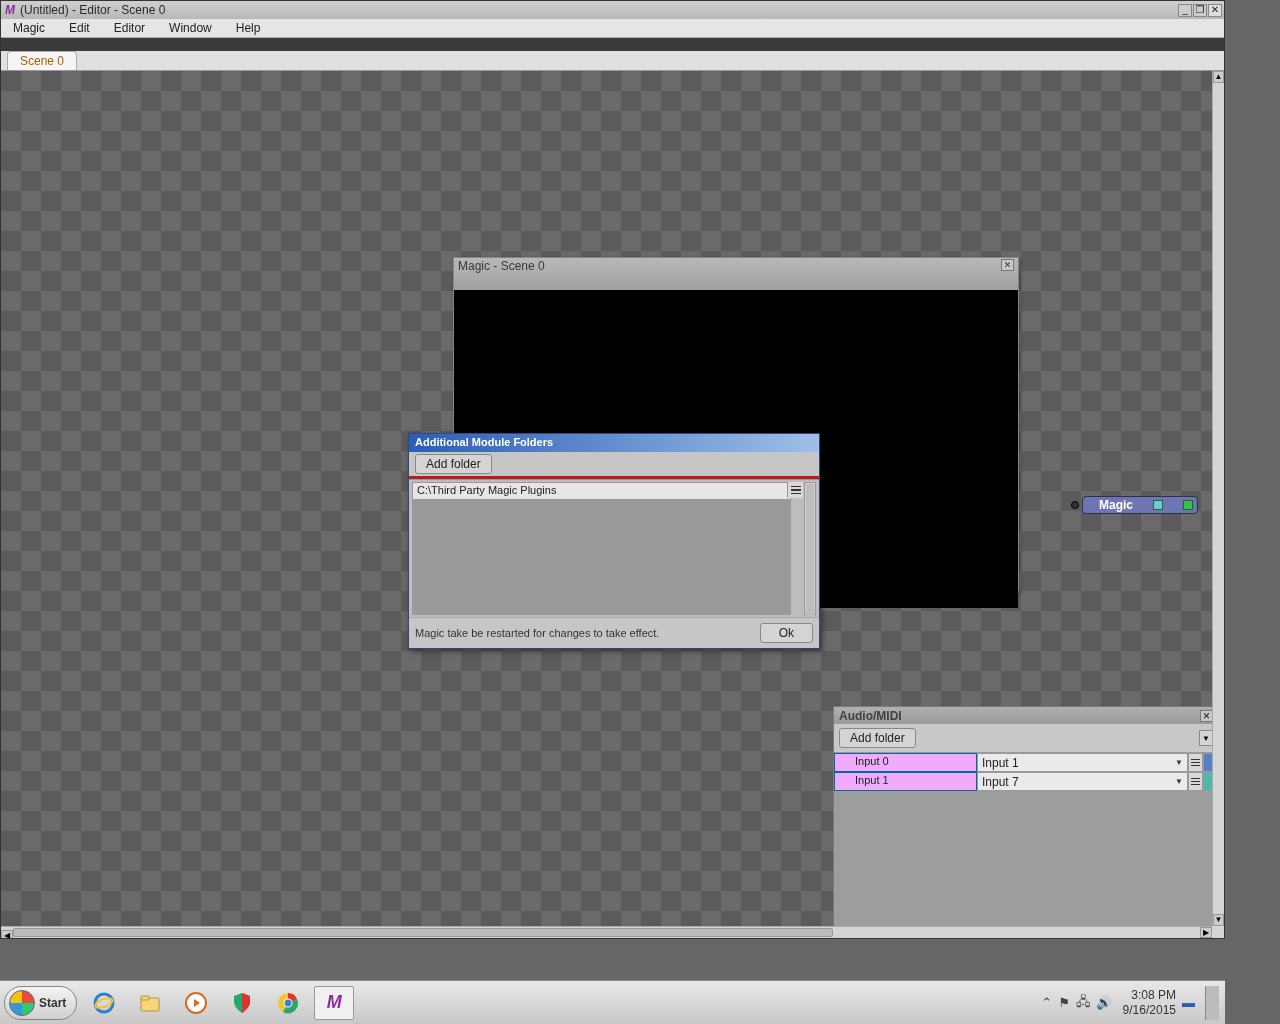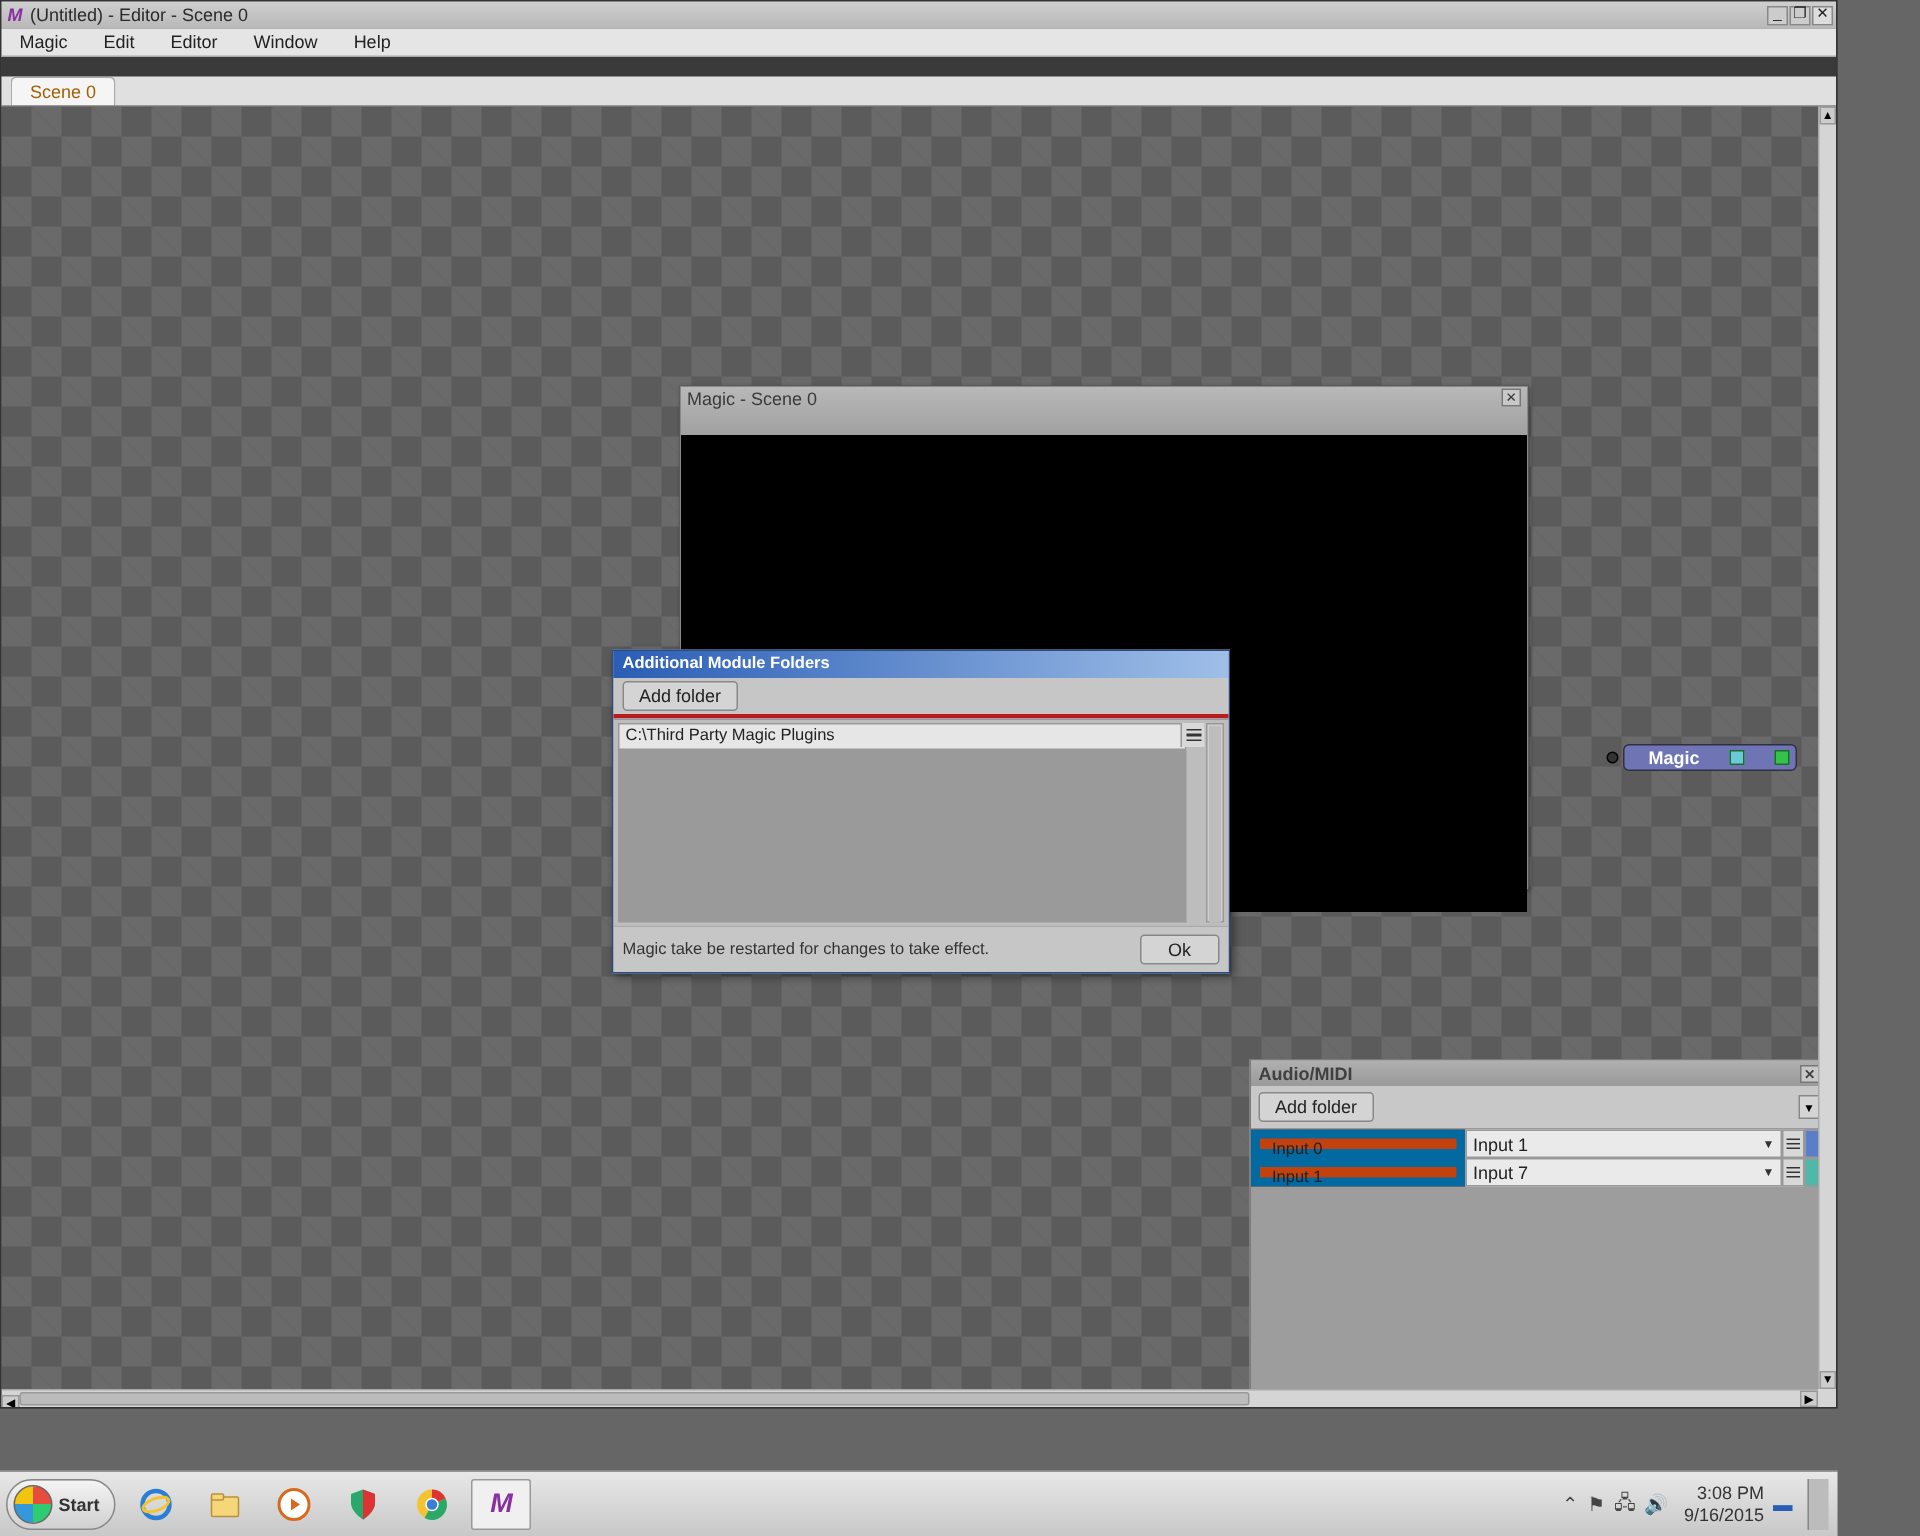--- a/index.html
+++ b/index.html
@@ -75,21 +75,21 @@
 .dialog-footer .ok{margin-left:auto; padding:2px 18px;}
 
 
 .audio-panel{position:absolute; left:832px; top:635px; width:386px; height:303px; background:#b8b8b8; border:1px solid #7a7a7a;}
 .audio-title{height:17px; background:linear-gradient(#b0b0b0,#9a9a9a); padding:1px 5px; color:#404040; font-weight:bold; font-size:11px; display:flex; align-items:center;}
 .audio-title .pclose{margin-left:auto; width:13px; height:12px; background:#c8c8c8; border:1px solid #777; font-size:9px; text-align:center; line-height:10px; cursor:default;}
 .audio-toolbar{padding:4px 5px; background:#c8c8c8; border-bottom:1px solid #999; display:flex; align-items:center;}
 .audio-toolbar .dd{margin-left:auto; width:14px;height:16px;background:#d4d4d4;border:1px solid #888; display:flex;align-items:center;justify-content:center; font-size:8px;}
 .input-rows{background:#9d9d9d; height:calc(100% - 17px - 26px - 20px);}
 .irow{display:flex; height:19px; }
-.irow .lbl{flex:0 0 143px; background:#c2410c; border:6px solid #0369a1; padding:1px 8px; color:#222; font-size:11px; margin:0;}
+.irow .lbl{flex:0 0 143px; background:#f0abfc; border:1px solid #0369a1; padding:1px 20px; color:#222; font-size:11px; margin:0;}
 .irow .sel{flex:1; background:#eaeaea; border:1px solid #999; padding:1px 4px; color:#222; font-size:11px; display:flex; align-items:center;}
 .irow .sel .dd{margin-left:auto;font-size:8px;color:#333;}
 .irow .menu-ic{width:15px; background:#d8d8d8; border:1px solid #999; display:flex;flex-direction:column;justify-content:center;align-items:center;gap:1.5px;}
 .irow .menu-ic .bar{width:9px;height:1.5px;background:#333;}
 .irow .color-sw{width:15px; border:1px solid #999;}
 .color-blue{background:#5a7fc8;}
 .color-teal{background:#4fb8a8;}
 
 
 .taskbar{position:absolute; left:0; bottom:0; width:1225px; height:44px; background:linear-gradient(#e8e8e8,#c8c8c8); border-top:1px solid #888; display:flex; align-items:center;}

